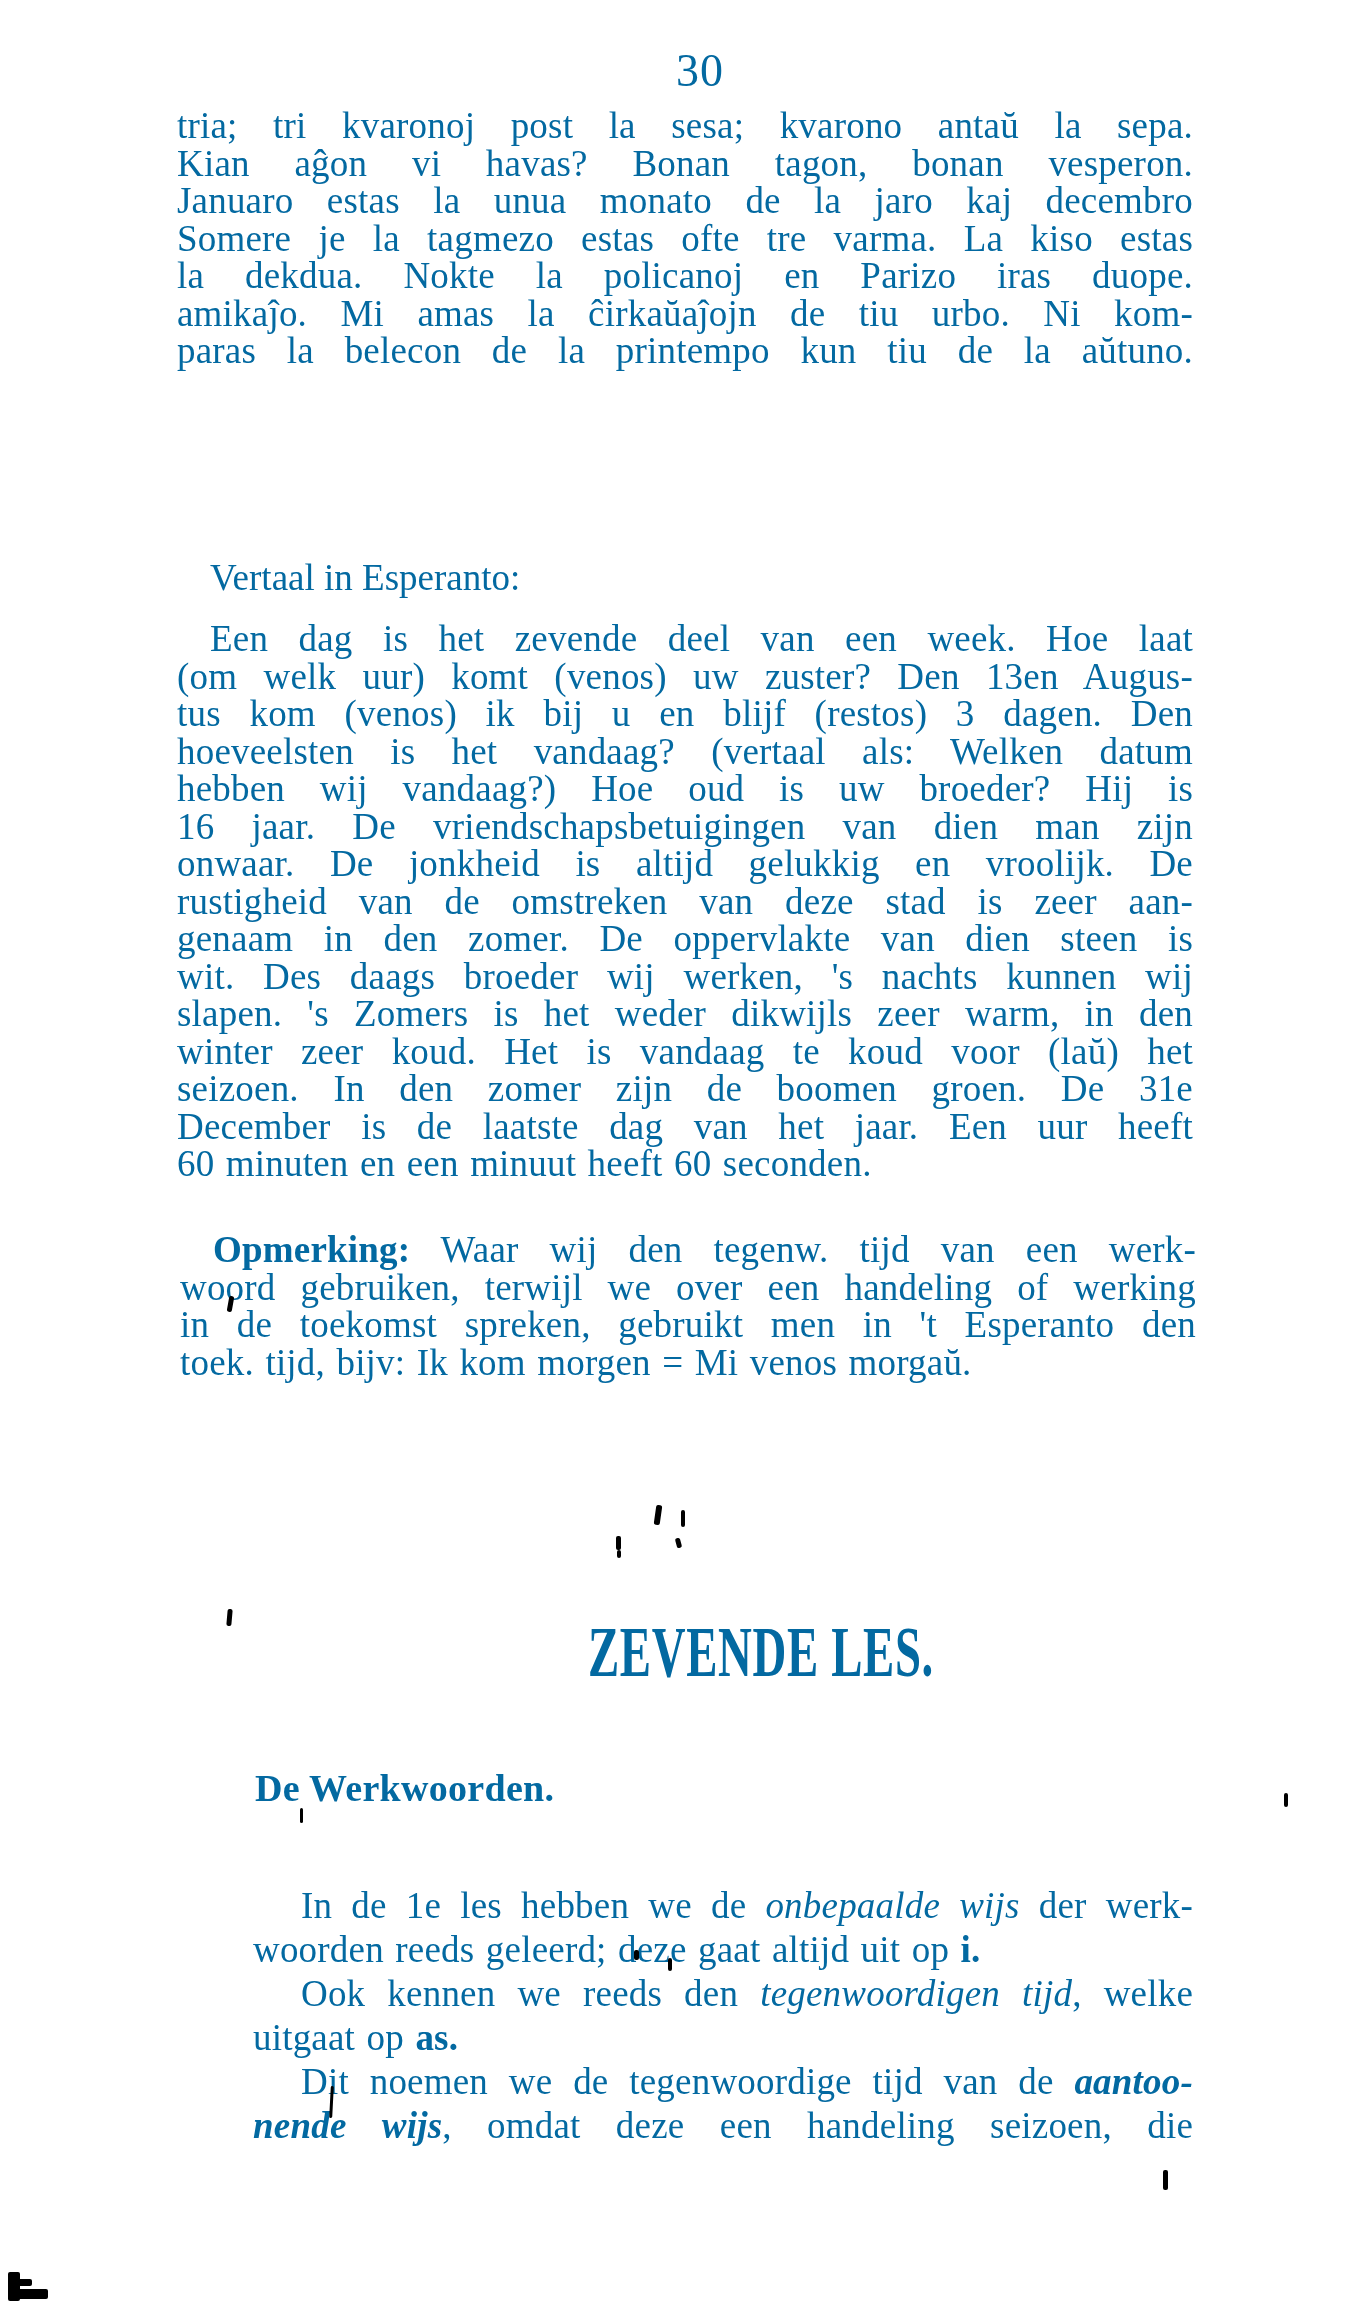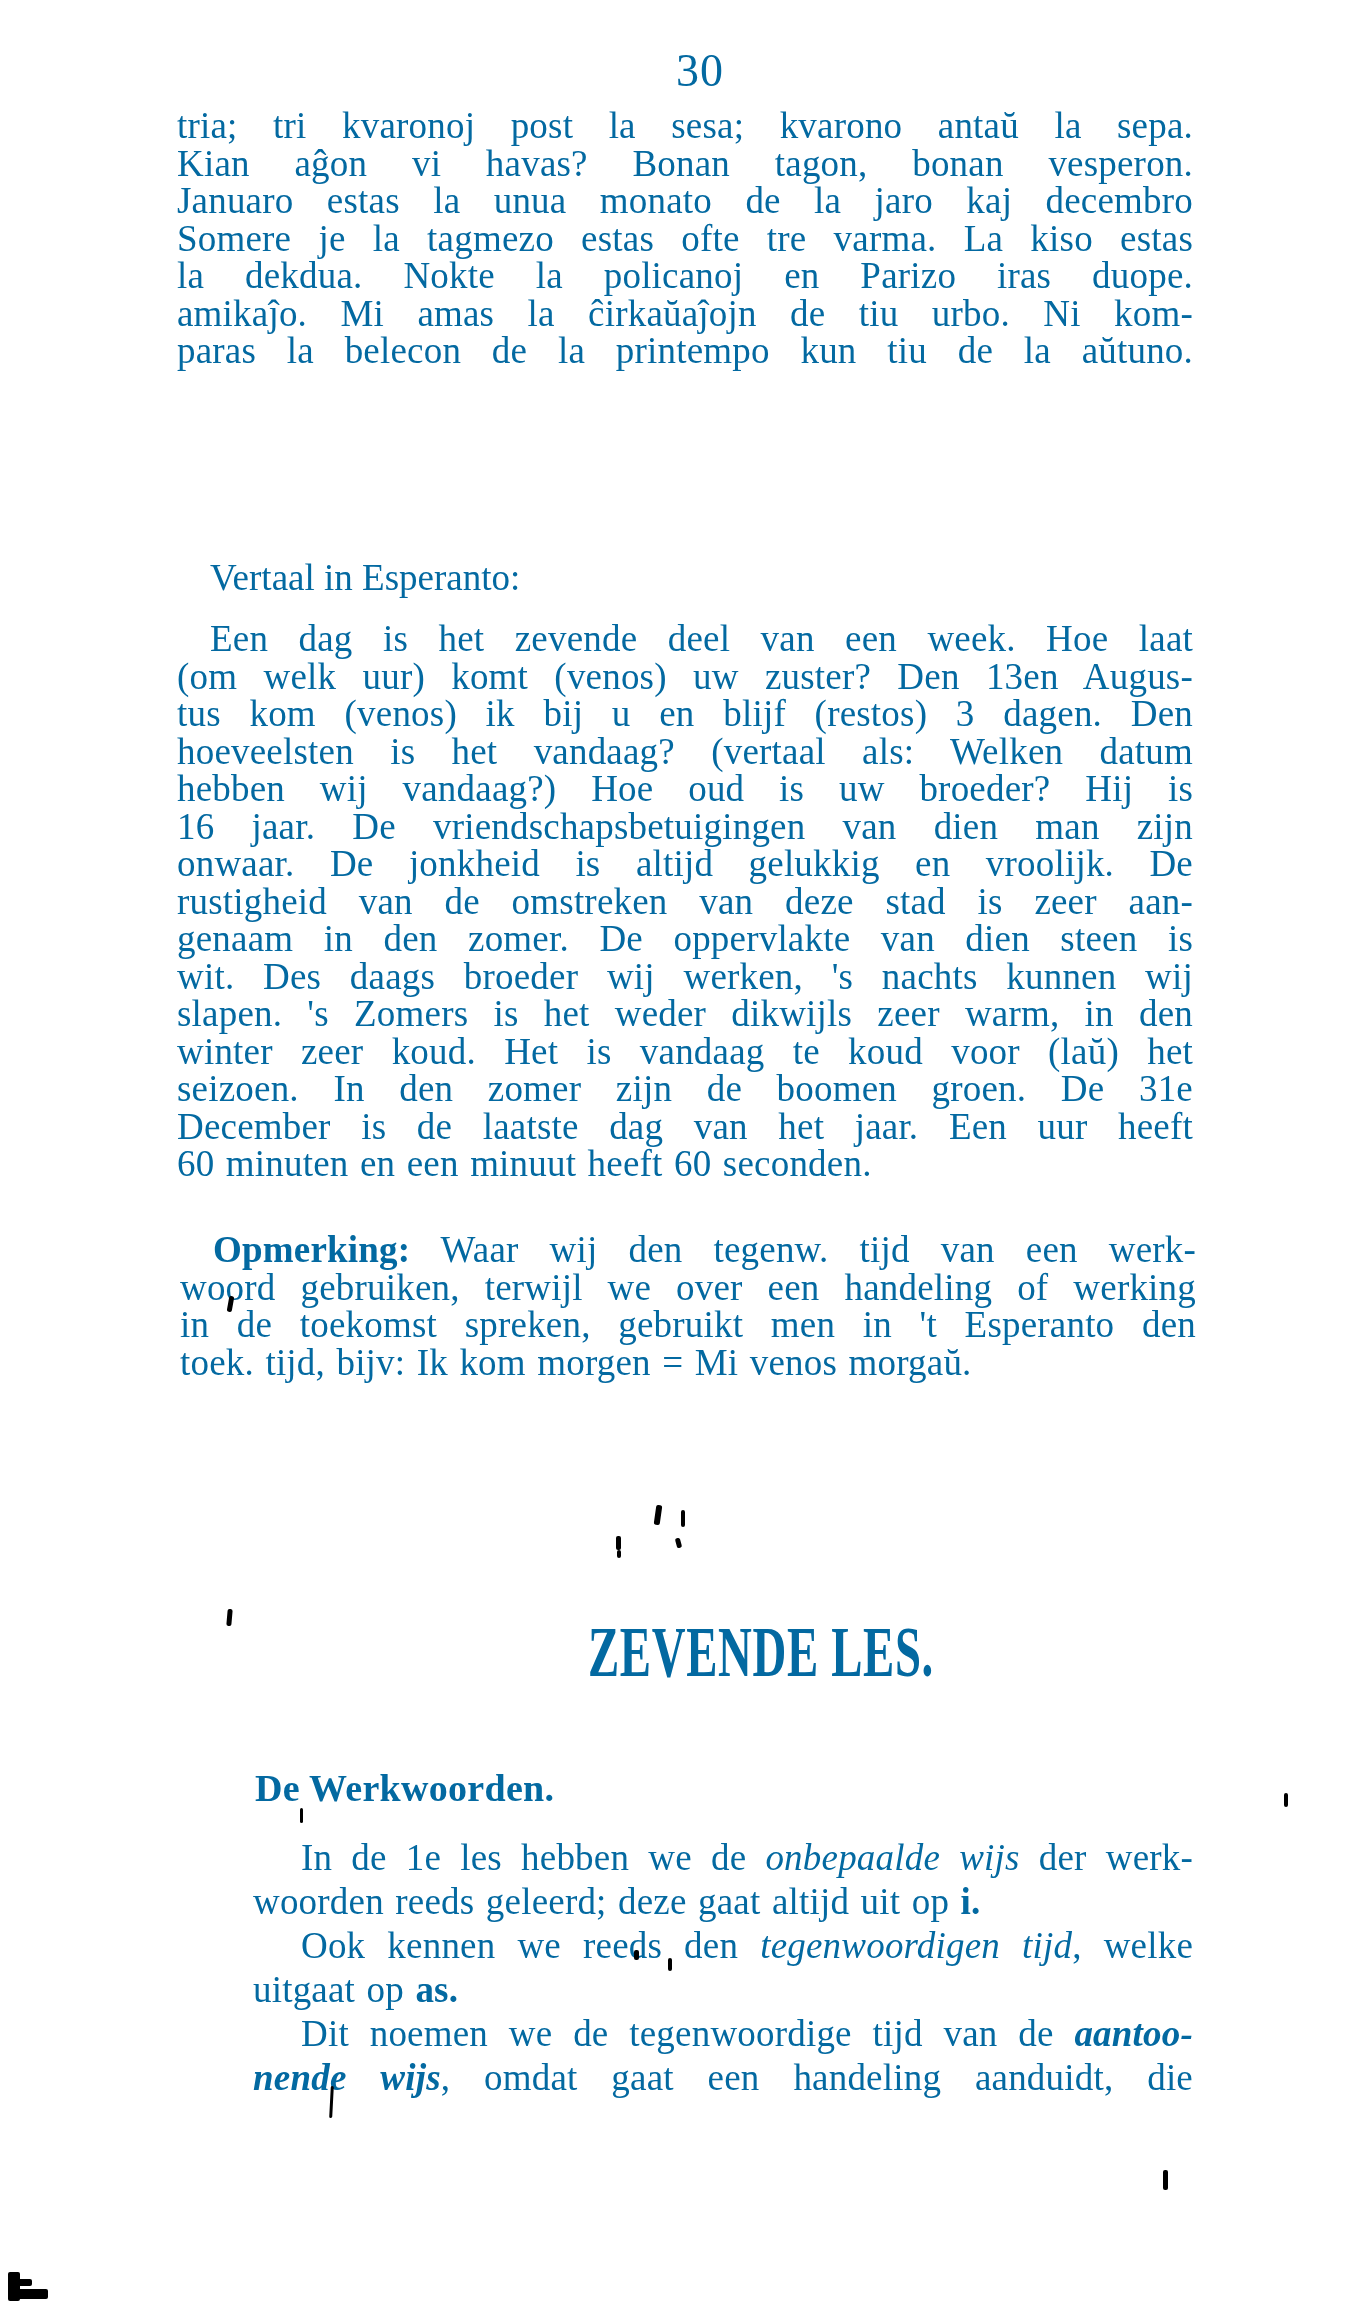--- a/index.html
+++ b/index.html
@@ -98,26 +98,26 @@
       <div class="line"><span>toek.  tijd, bijv: Ik kom morgen = Mi venos morgaŭ.</span></div>
     </div>
 
   <div class="abs title-wrap">
     <span class="title-inner">ZEVENDE LES.</span>
   </div>
 
   <div class="abs subhead">De Werkwoorden.</div>
 
   <div class="abs sec sec-d">
-      <div class="line j" style="text-indent: 48px;"><span>In de 1e les hebben we de </span><span class="i">onbepaalde wijs</span><span> der werk-</span></div>
+      <div class="line j" style="text-indent: 48px; margin-top: 48px;"><span>In de 1e les hebben we de </span><span class="i">onbepaalde wijs</span><span> der werk-</span></div>
       <div class="line"><span>woorden reeds geleerd; deze gaat altijd uit op </span><span class="b">i.</span></div>
       <div class="line j" style="text-indent: 48px;"><span>Ook kennen we reeds den </span><span class="i">tegenwoordigen tijd</span><span>, welke</span></div>
       <div class="line"><span>uitgaat op </span><span class="b">as.</span></div>
       <div class="line j" style="text-indent: 48px;"><span>Dit noemen we de tegenwoordige tijd van de </span><span class="b i">aantoo-</span></div>
-      <div class="line j"><span class="b i">nende wijs</span><span>, omdat gaat een handeling aanduidt, die</span></div>
+      <div class="line j"><span class="b i">nende wijs</span><span>, omdat deze een handeling seizoen, die</span></div>
     </div>
 
   <div id="artifacts">
       <div class="artifact" style="left: 228px; top: 1296px; width: 5px; height: 16px; transform: rotate(10deg);"></div>
       <div class="artifact" style="left: 655px; top: 1505px; width: 6px; height: 20px; transform: rotate(8deg);"></div>
       <div class="artifact" style="left: 681px; top: 1510px; width: 4px; height: 17px;"></div>
       <div class="artifact" style="left: 616px; top: 1536px; width: 5px; height: 14px;"></div>
       <div class="artifact" style="left: 676px; top: 1538px; width: 5px; height: 10px; transform: rotate(-15deg);"></div>
       <div class="artifact" style="left: 617px; top: 1550px; width: 4px; height: 8px;"></div>
       <div class="artifact" style="left: 227px; top: 1609px; width: 5px; height: 17px; transform: rotate(5deg);"></div>

